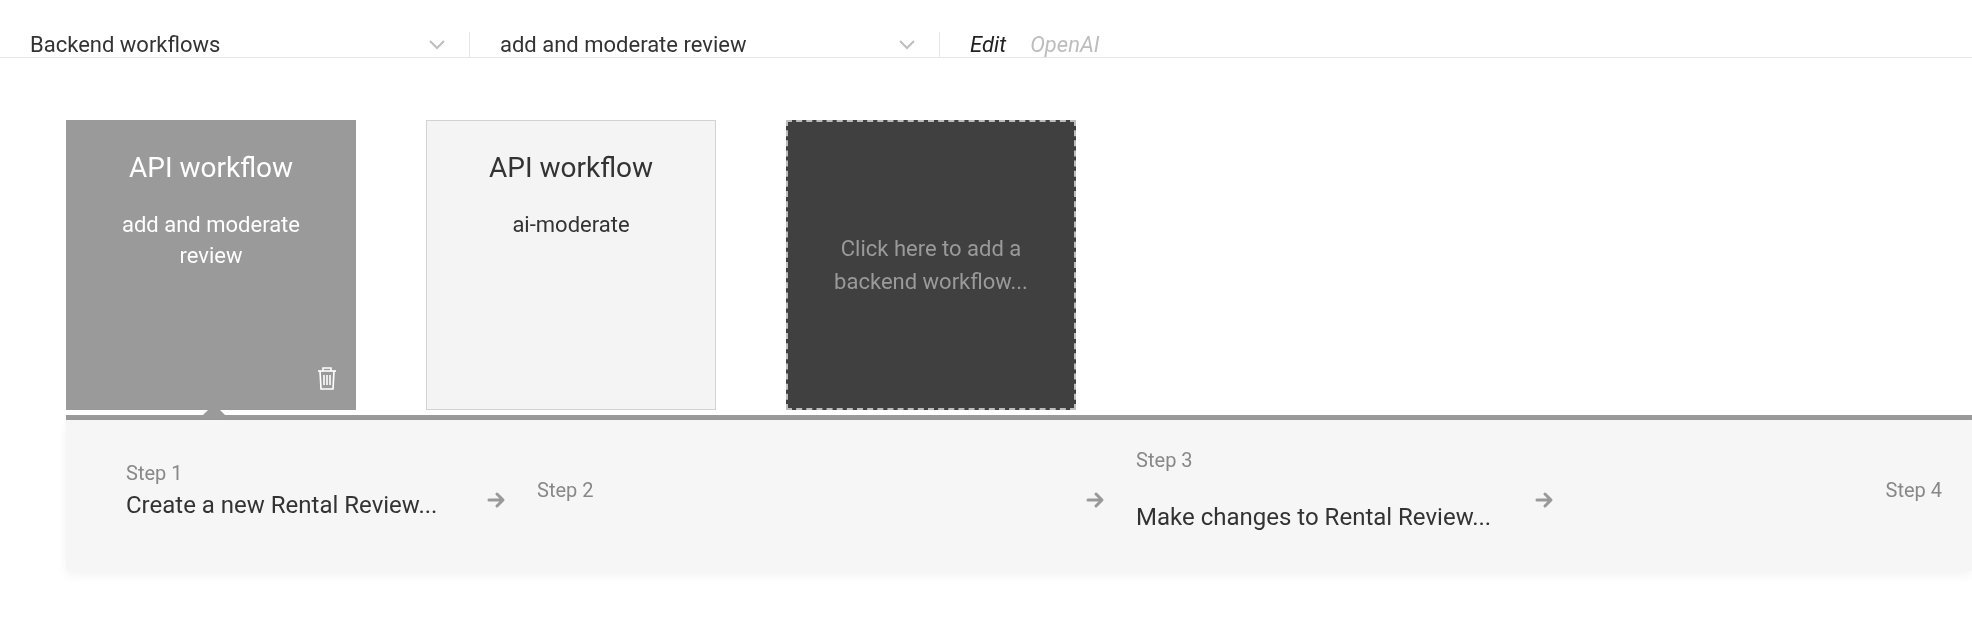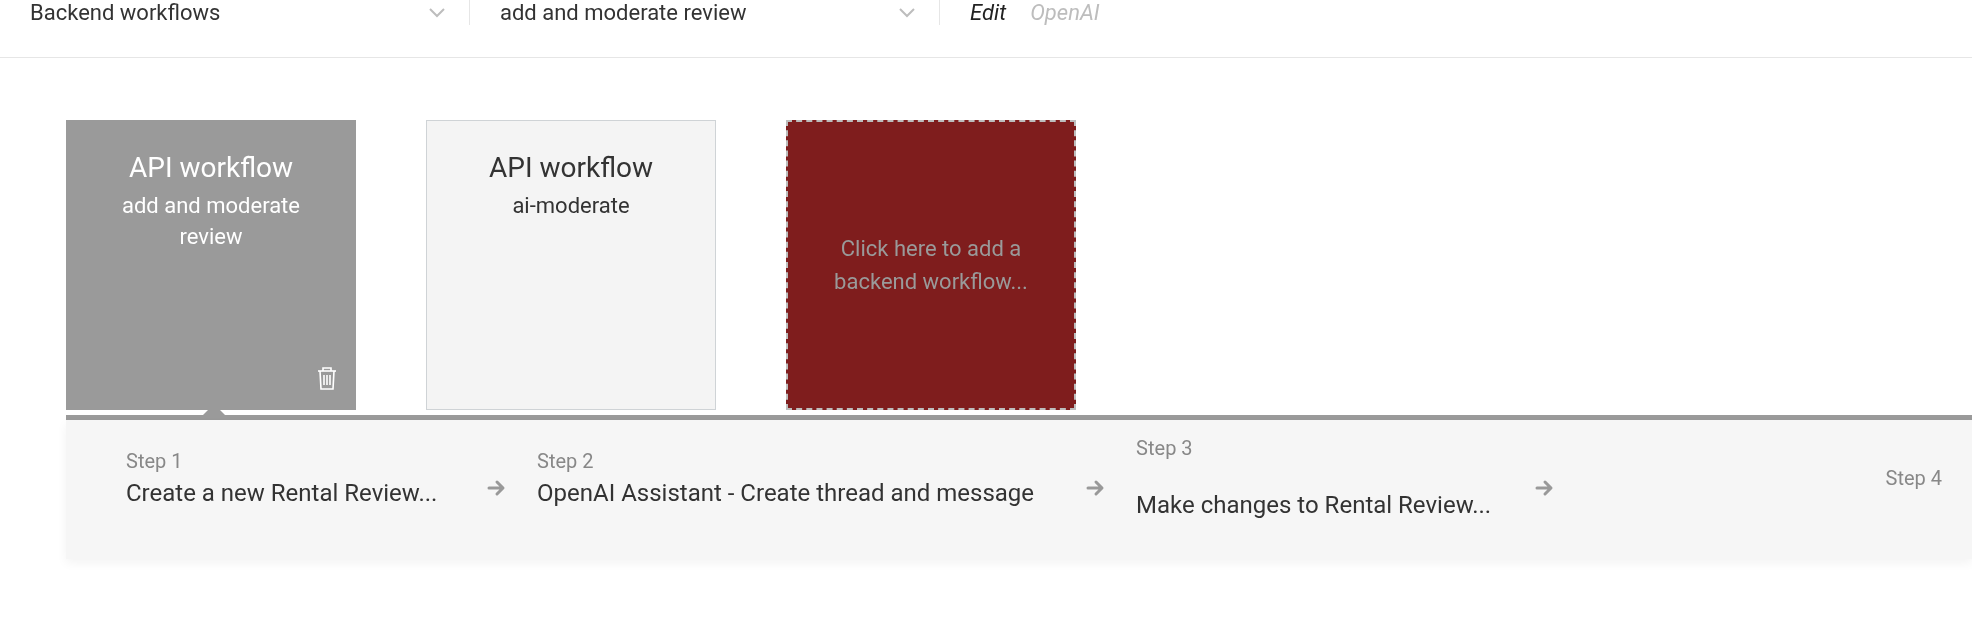--- a/index.html
+++ b/index.html
@@ -8,21 +8,21 @@
     background: #ffffff;
     color: #333;
     width: 1972px;
     height: 638px;
     overflow: hidden;
   }
 
   
   .toolbar {
     display: flex;
-    align-items: flex-start;
+    align-items: flex-end;
     border-bottom: 1px solid #e6e6e6;
     height: 58px;
     font-size: 22px;
     color: #333;
   }
   .dropdown {
     display: flex;
     align-items: center;
     justify-content: space-between;
     padding: 0 24px 0 30px;
@@ -74,38 +74,38 @@
     color: #ffffff;
   }
   .card-unselected {
     background: #f4f4f4;
     border-color: #cfd3d6;
     color: #333;
   }
   .card-title {
     font-size: 28px;
     font-weight: 400;
-    margin-bottom: 7px;
+    margin-bottom: 26px;
     text-align: center;
   }
   .card-sub {
     font-size: 22px;
     font-weight: 400;
     text-align: center;
     line-height: 1.4;
     padding: 0 30px;
   }
   .card-selected .card-sub { color: #ffffff; }
   .card-unselected .card-sub { color: #333; }
 
   .card-add {
     width: 290px;
     height: 290px;
     border: 2px dashed #bdbdbd;
-    background: #7f1d1d;
+    background: #404040;
     display: flex;
     align-items: center;
     justify-content: center;
     text-align: center;
     color: #9a9a9a;
     font-size: 22px;
     line-height: 1.5;
     padding: 0 40px;
     cursor: pointer;
   }
@@ -140,21 +140,21 @@
   }
   .steps-topline {
     height: 5px;
     background: #9a9a9a;
     width: 100%;
   }
   .steps {
     background: #f6f6f6;
     display: flex;
     align-items: center;
-    padding: 16px 30px 40px 60px;
+    padding: 28px 30px 40px 60px;
     box-shadow: 0 4px 10px rgba(0,0,0,0.05);
     gap: 0;
     overflow: hidden;
     white-space: nowrap;
   }
   .step {
     display: flex;
     flex-direction: column;
     gap: 6px;
     min-width: 0;
@@ -252,21 +252,20 @@
         <span class="step-desc">Create a new Rental Review...</span>
       </div>
       <span class="arrow">
         <svg width="22" height="22" viewBox="0 0 22 22">
             <path d="M4 11 H17 M12 5 L18 11 L12 17" stroke="#999" stroke-width="3" fill="none" stroke-linecap="round" stroke-linejoin="round"></path>
           </svg>
       </span>
 
       <div class="step step-2">
         <span class="step-label">Step 2</span>
-        <span class="step-desc">OpenAI Assistant - Create thread and message</span>
       </div>
       <span class="arrow">
         <svg width="22" height="22" viewBox="0 0 22 22">
             <path d="M4 11 H17 M12 5 L18 11 L12 17" stroke="#999" stroke-width="3" fill="none" stroke-linecap="round" stroke-linejoin="round"></path>
           </svg>
       </span>
 
       <div class="step step-3">
         <span class="step-label">Step 3</span>
         <span class="step-desc">Make changes to Rental Review...</span>

